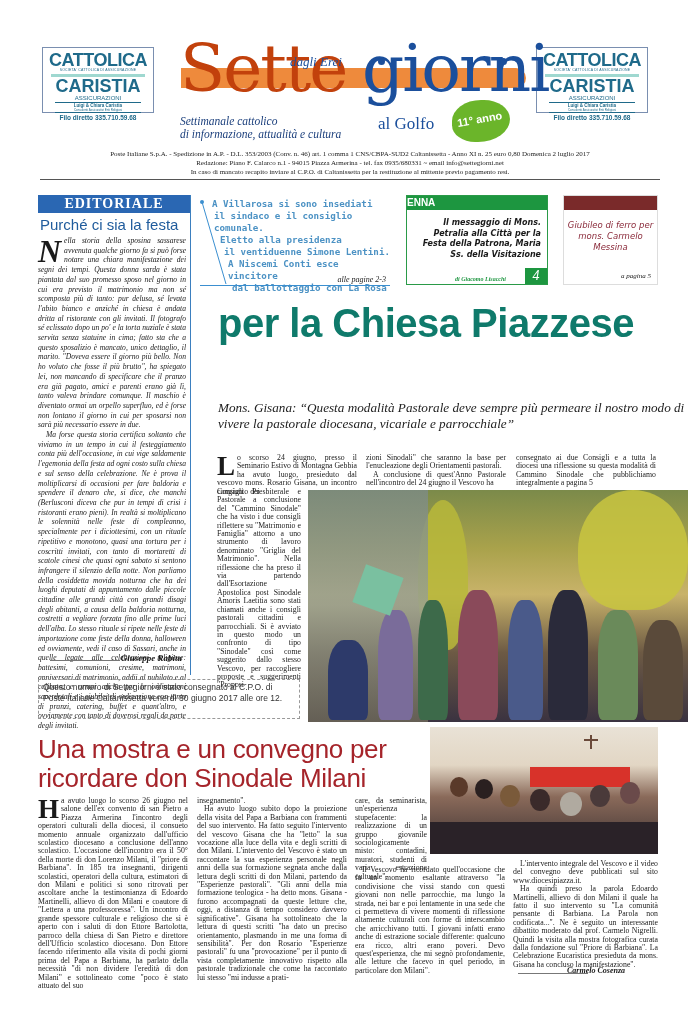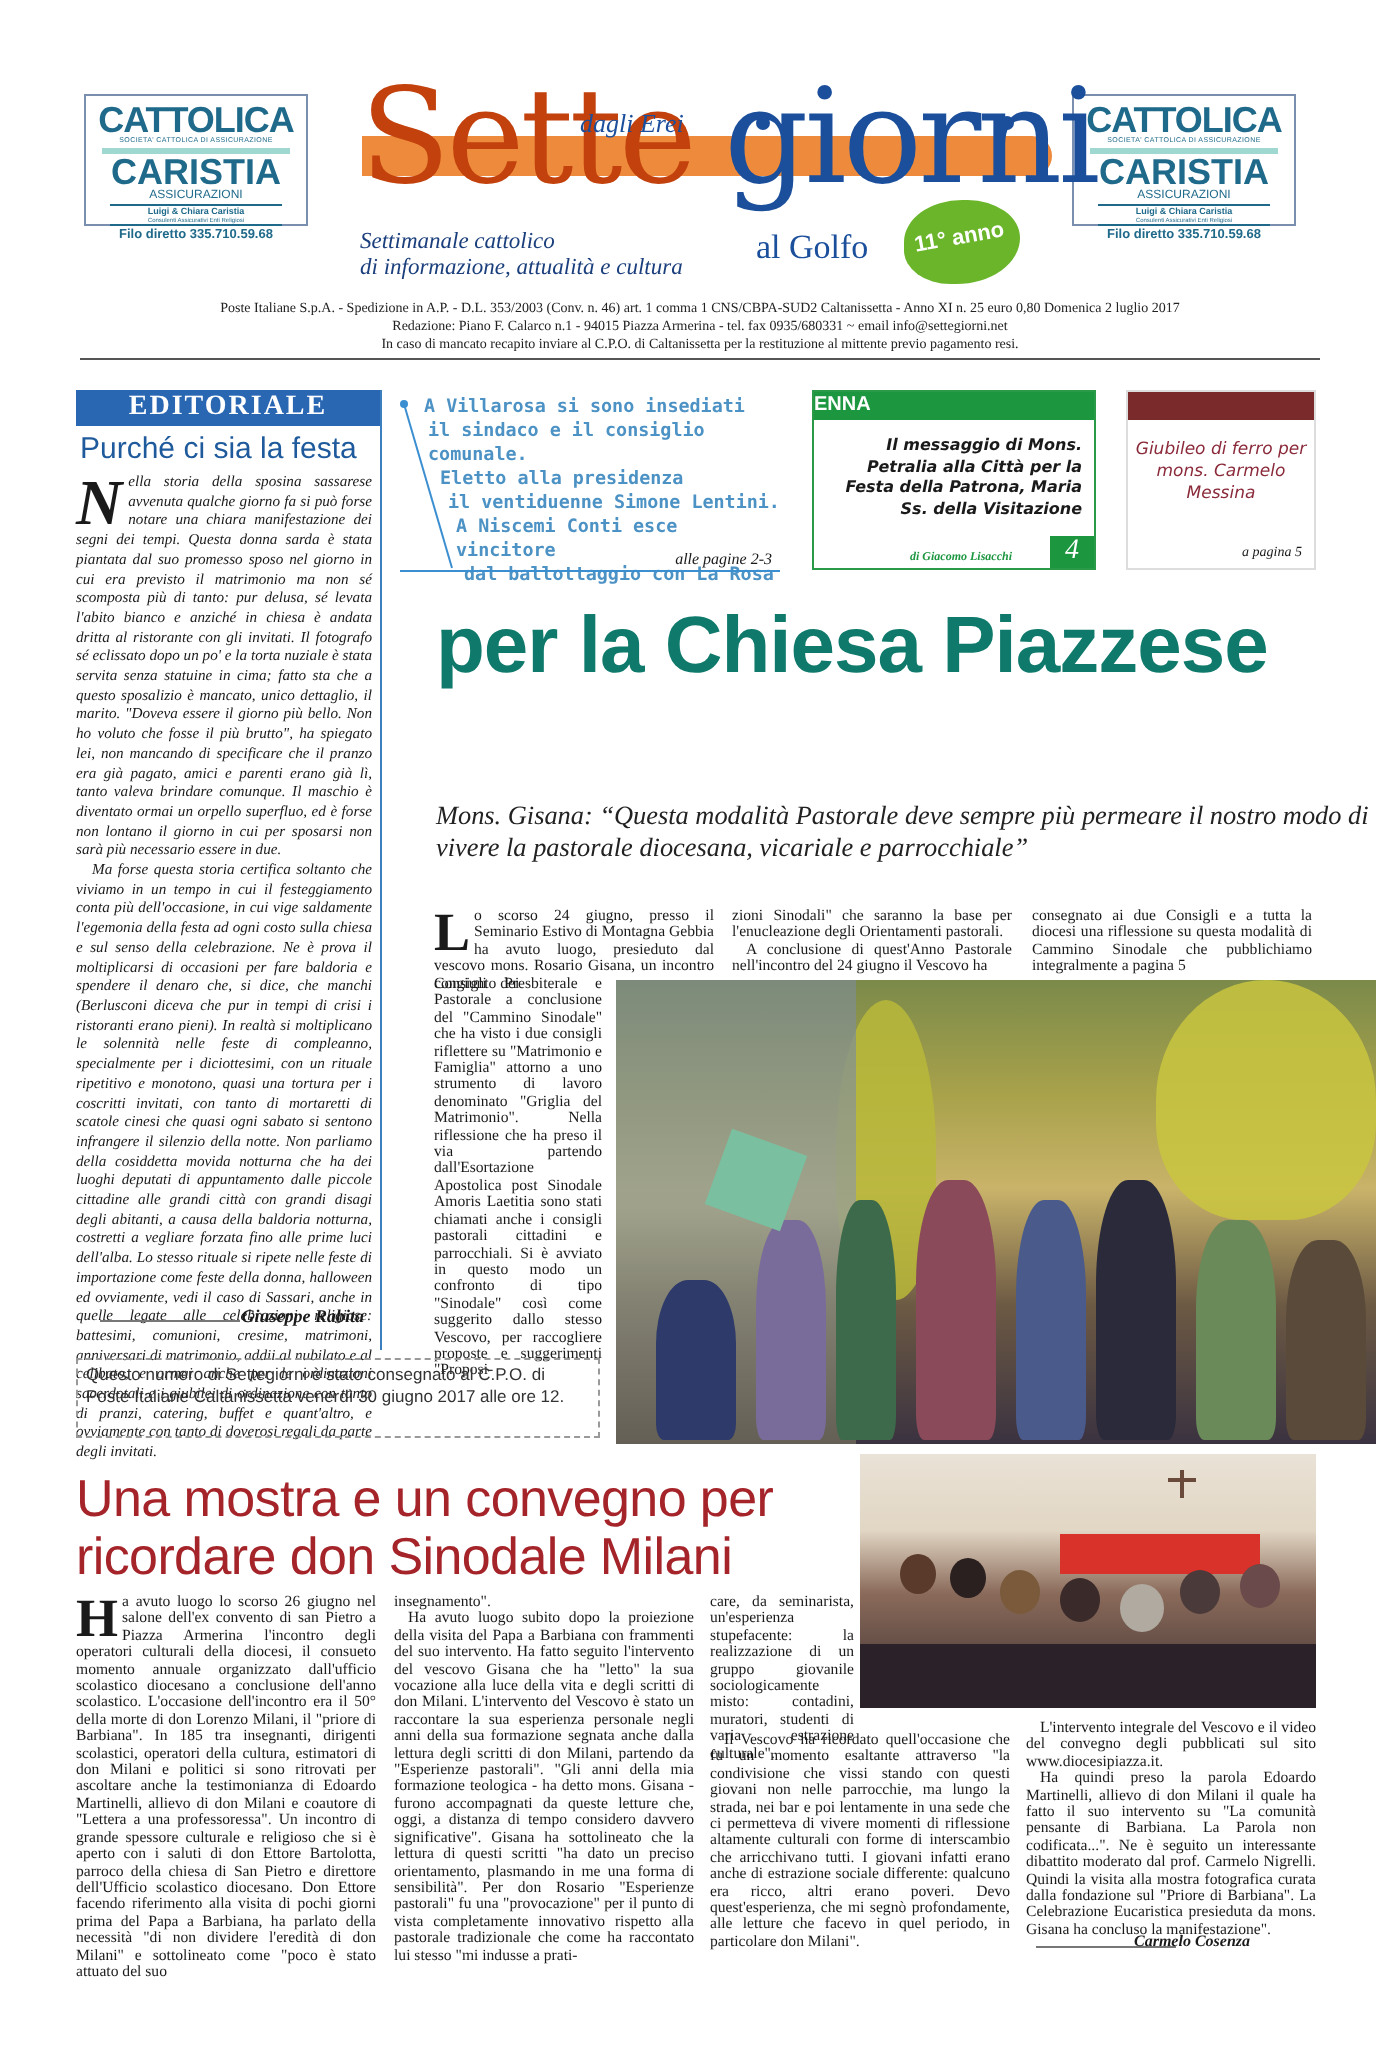--- a/index.html
+++ b/index.html
@@ -221,17 +221,17 @@
 </div>
 <div class="col" style="left:197px; top:797px; width:150px;">
   <div>insegnamento".</div>
   <p>Ha avuto luogo subito dopo la proiezione della visita del Papa a Barbiana con frammenti del suo intervento. Ha fatto seguito l'intervento del vescovo Gisana che ha "letto" la sua vocazione alla luce della vita e degli scritti di don Milani. L'intervento del Vescovo è stato un raccontare la sua esperienza personale negli anni della sua formazione segnata anche dalla lettura degli scritti di don Milani, partendo da "Esperienze pastorali". "Gli anni della mia formazione teologica - ha detto mons. Gisana - furono accompagnati da queste letture che, oggi, a distanza di tempo considero davvero significative". Gisana ha sottolineato che la lettura di questi scritti "ha dato un preciso orientamento, plasmando in me una forma di sensibilità". Per don Rosario "Esperienze pastorali" fu una "provocazione" per il punto di vista completamente innovativo rispetto alla pastorale tradizionale che come ha raccontato lui stesso "mi indusse a prati-</p>
 </div>
 <div class="col" style="left:355px; top:797px; width:72px;">care, da seminarista, un'esperienza stupefacente: la realizzazione di un gruppo giovanile sociologicamente misto: contadini, muratori, studenti di varia estrazione culturale".</div>
 <div class="col" style="left:355px; top:866px; width:150px;">
   <p>Il Vescovo ha ricordato quell'occasione che fu un momento esaltante attraverso "la condivisione che vissi stando con questi giovani non nelle parrocchie, ma lungo la strada, nei bar e poi lentamente in una sede che ci permetteva di vivere momenti di riflessione altamente culturali con forme di interscambio che arricchivano tutti. I giovani infatti erano anche di estrazione sociale differente: qualcuno era ricco, altri erano poveri. Devo quest'esperienza, che mi segnò profondamente, alle letture che facevo in quel periodo, in particolare don Milani".</p>
 </div>
 <div class="col" style="left:513px; top:860px; width:145px;">
-  <p>L'intervento integrale del Vescovo e il video del convegno degli pubblicati sul sito www.diocesipiazza.it.</p>
+  <p>L'intervento integrale del Vescovo e il video del convegno deve pubblicati sul sito www.diocesipiazza.it.</p>
   <p>Ha quindi preso la parola Edoardo Martinelli, allievo di don Milani il quale ha fatto il suo intervento su "La comunità pensante di Barbiana. La Parola non codificata...". Ne è seguito un interessante dibattito moderato dal prof. Carmelo Nigrelli. Quindi la visita alla mostra fotografica curata dalla fondazione sul "Priore di Barbiana". La Celebrazione Eucaristica presieduta da mons. Gisana ha concluso la manifestazione".</p>
 </div>
 <div class="abs" style="left:518px; top:973px; width:70px; height:1px; background:#777;"></div>
 <div class="abs" style="left:567px; top:966px; font-style:italic; font-weight:bold; font-size:8px;">Carmelo Cosenza</div>
 
 </body></html>

